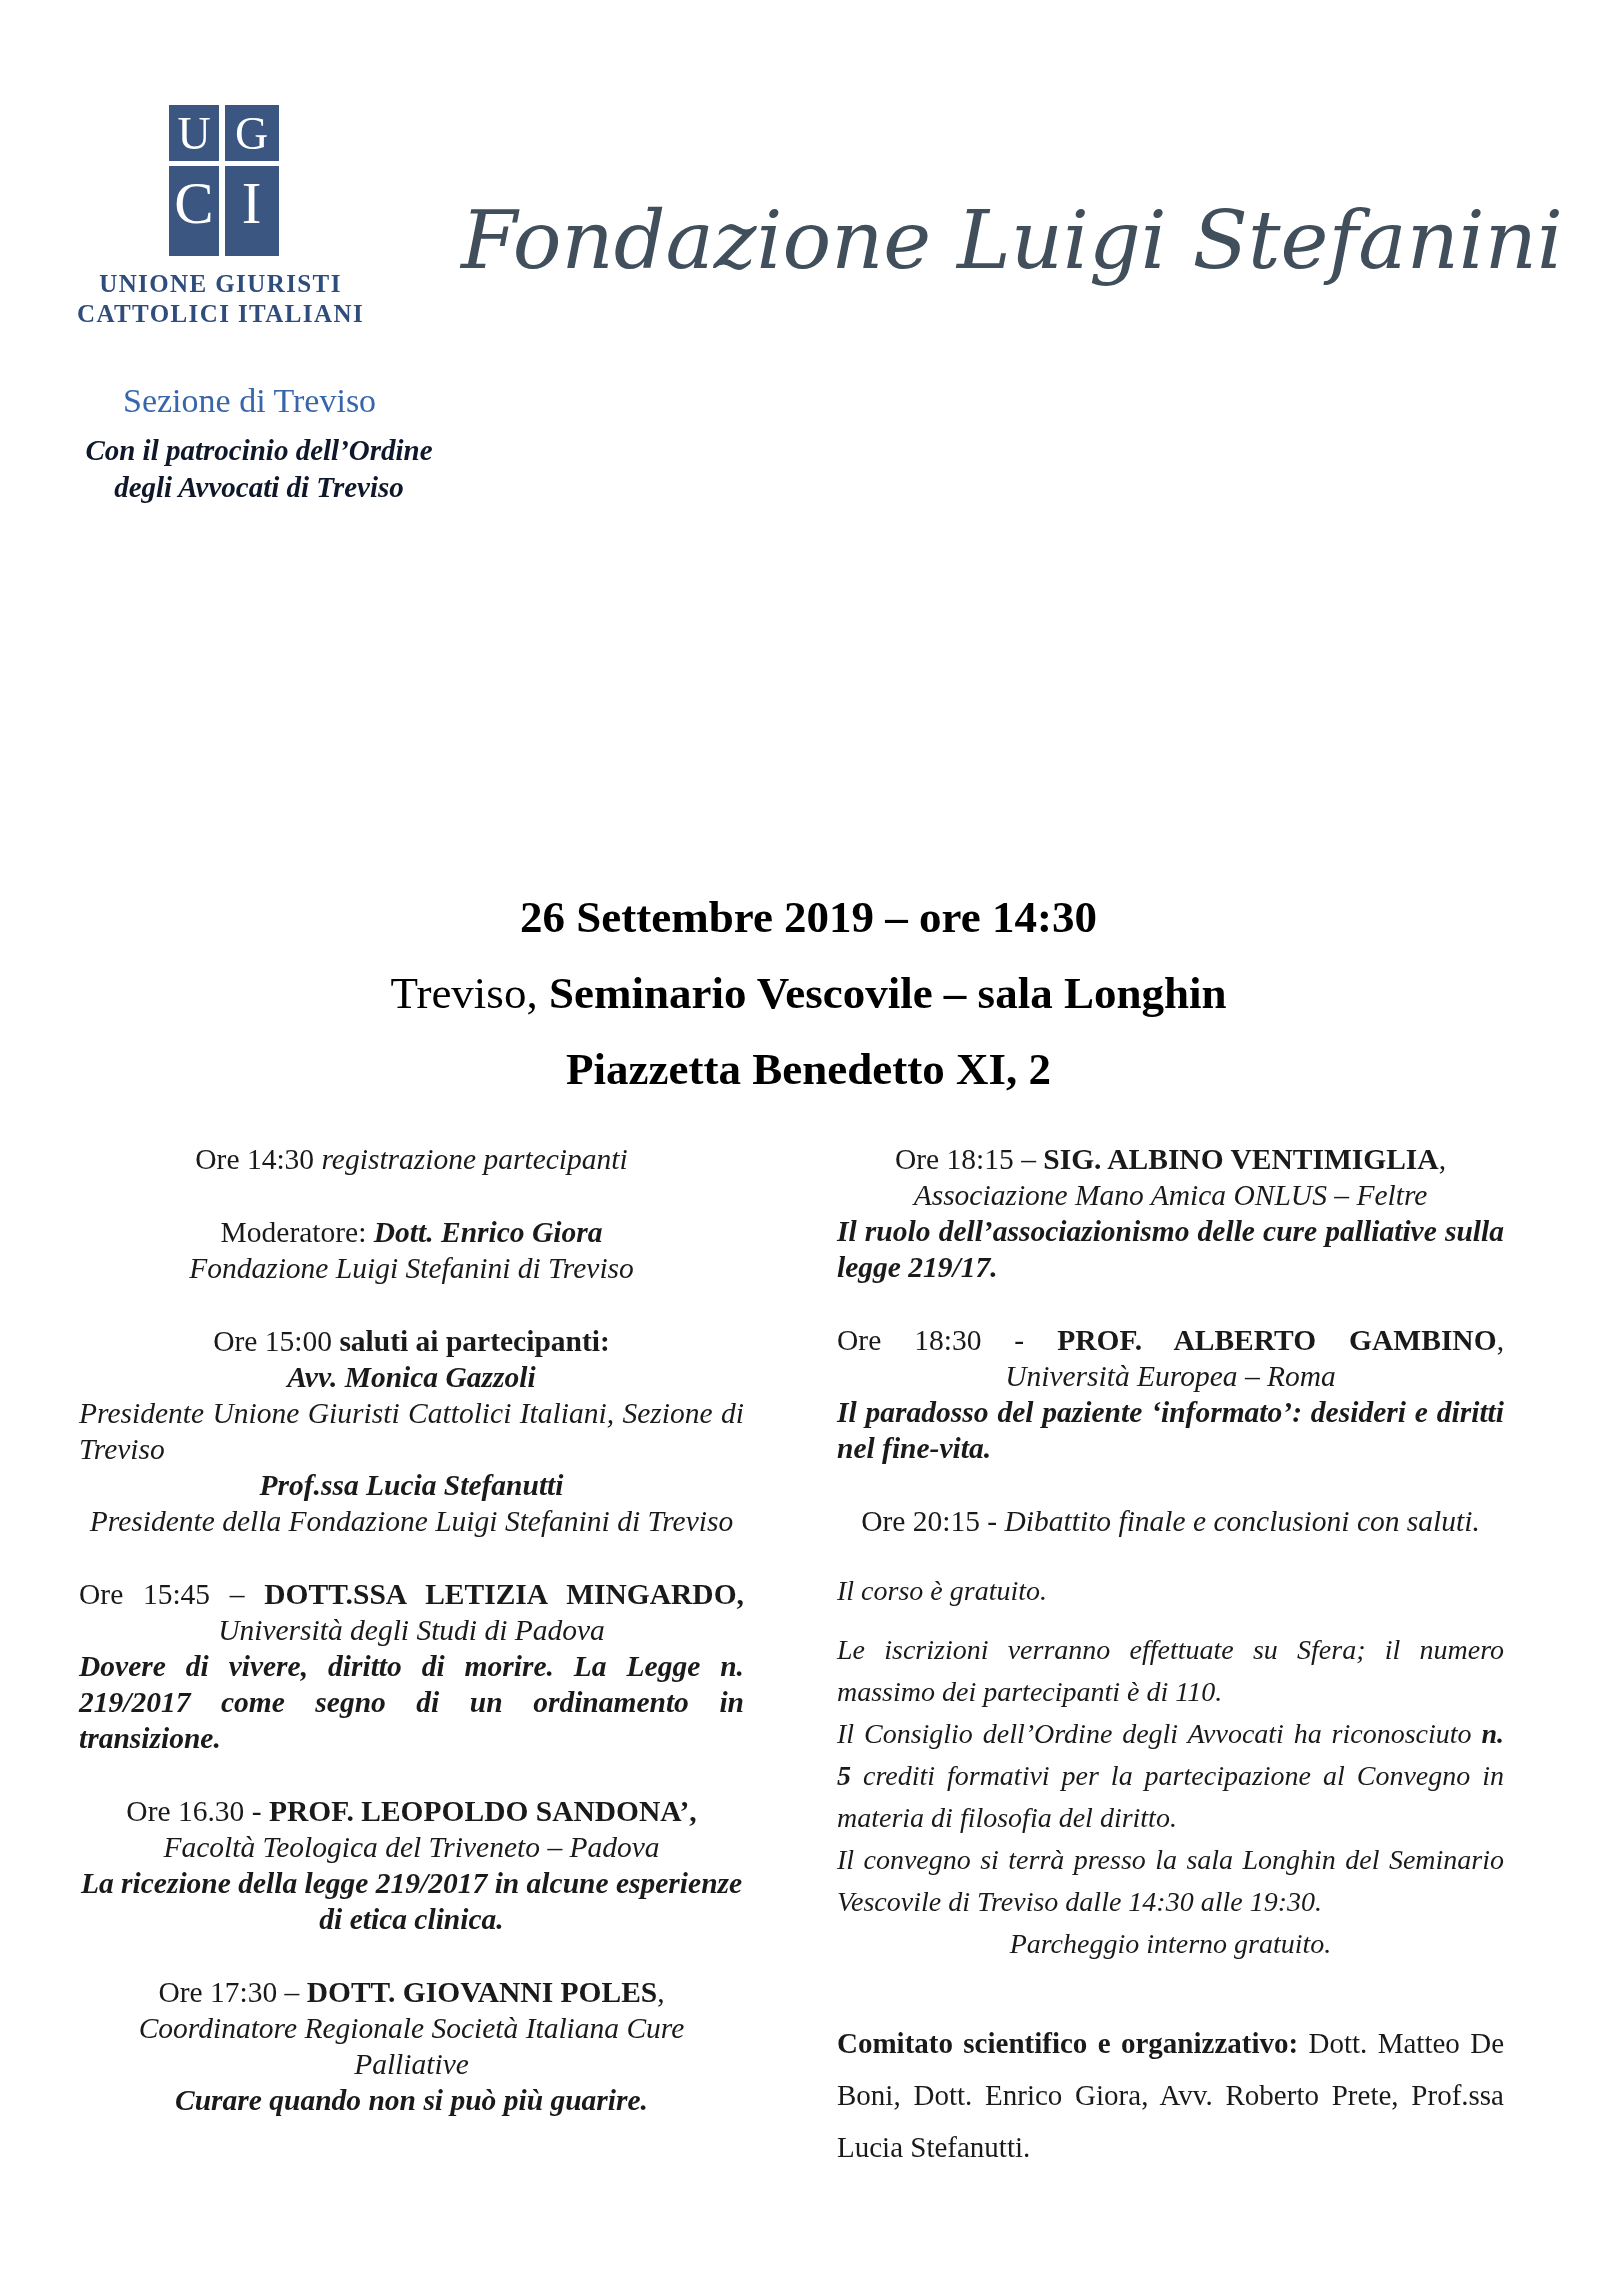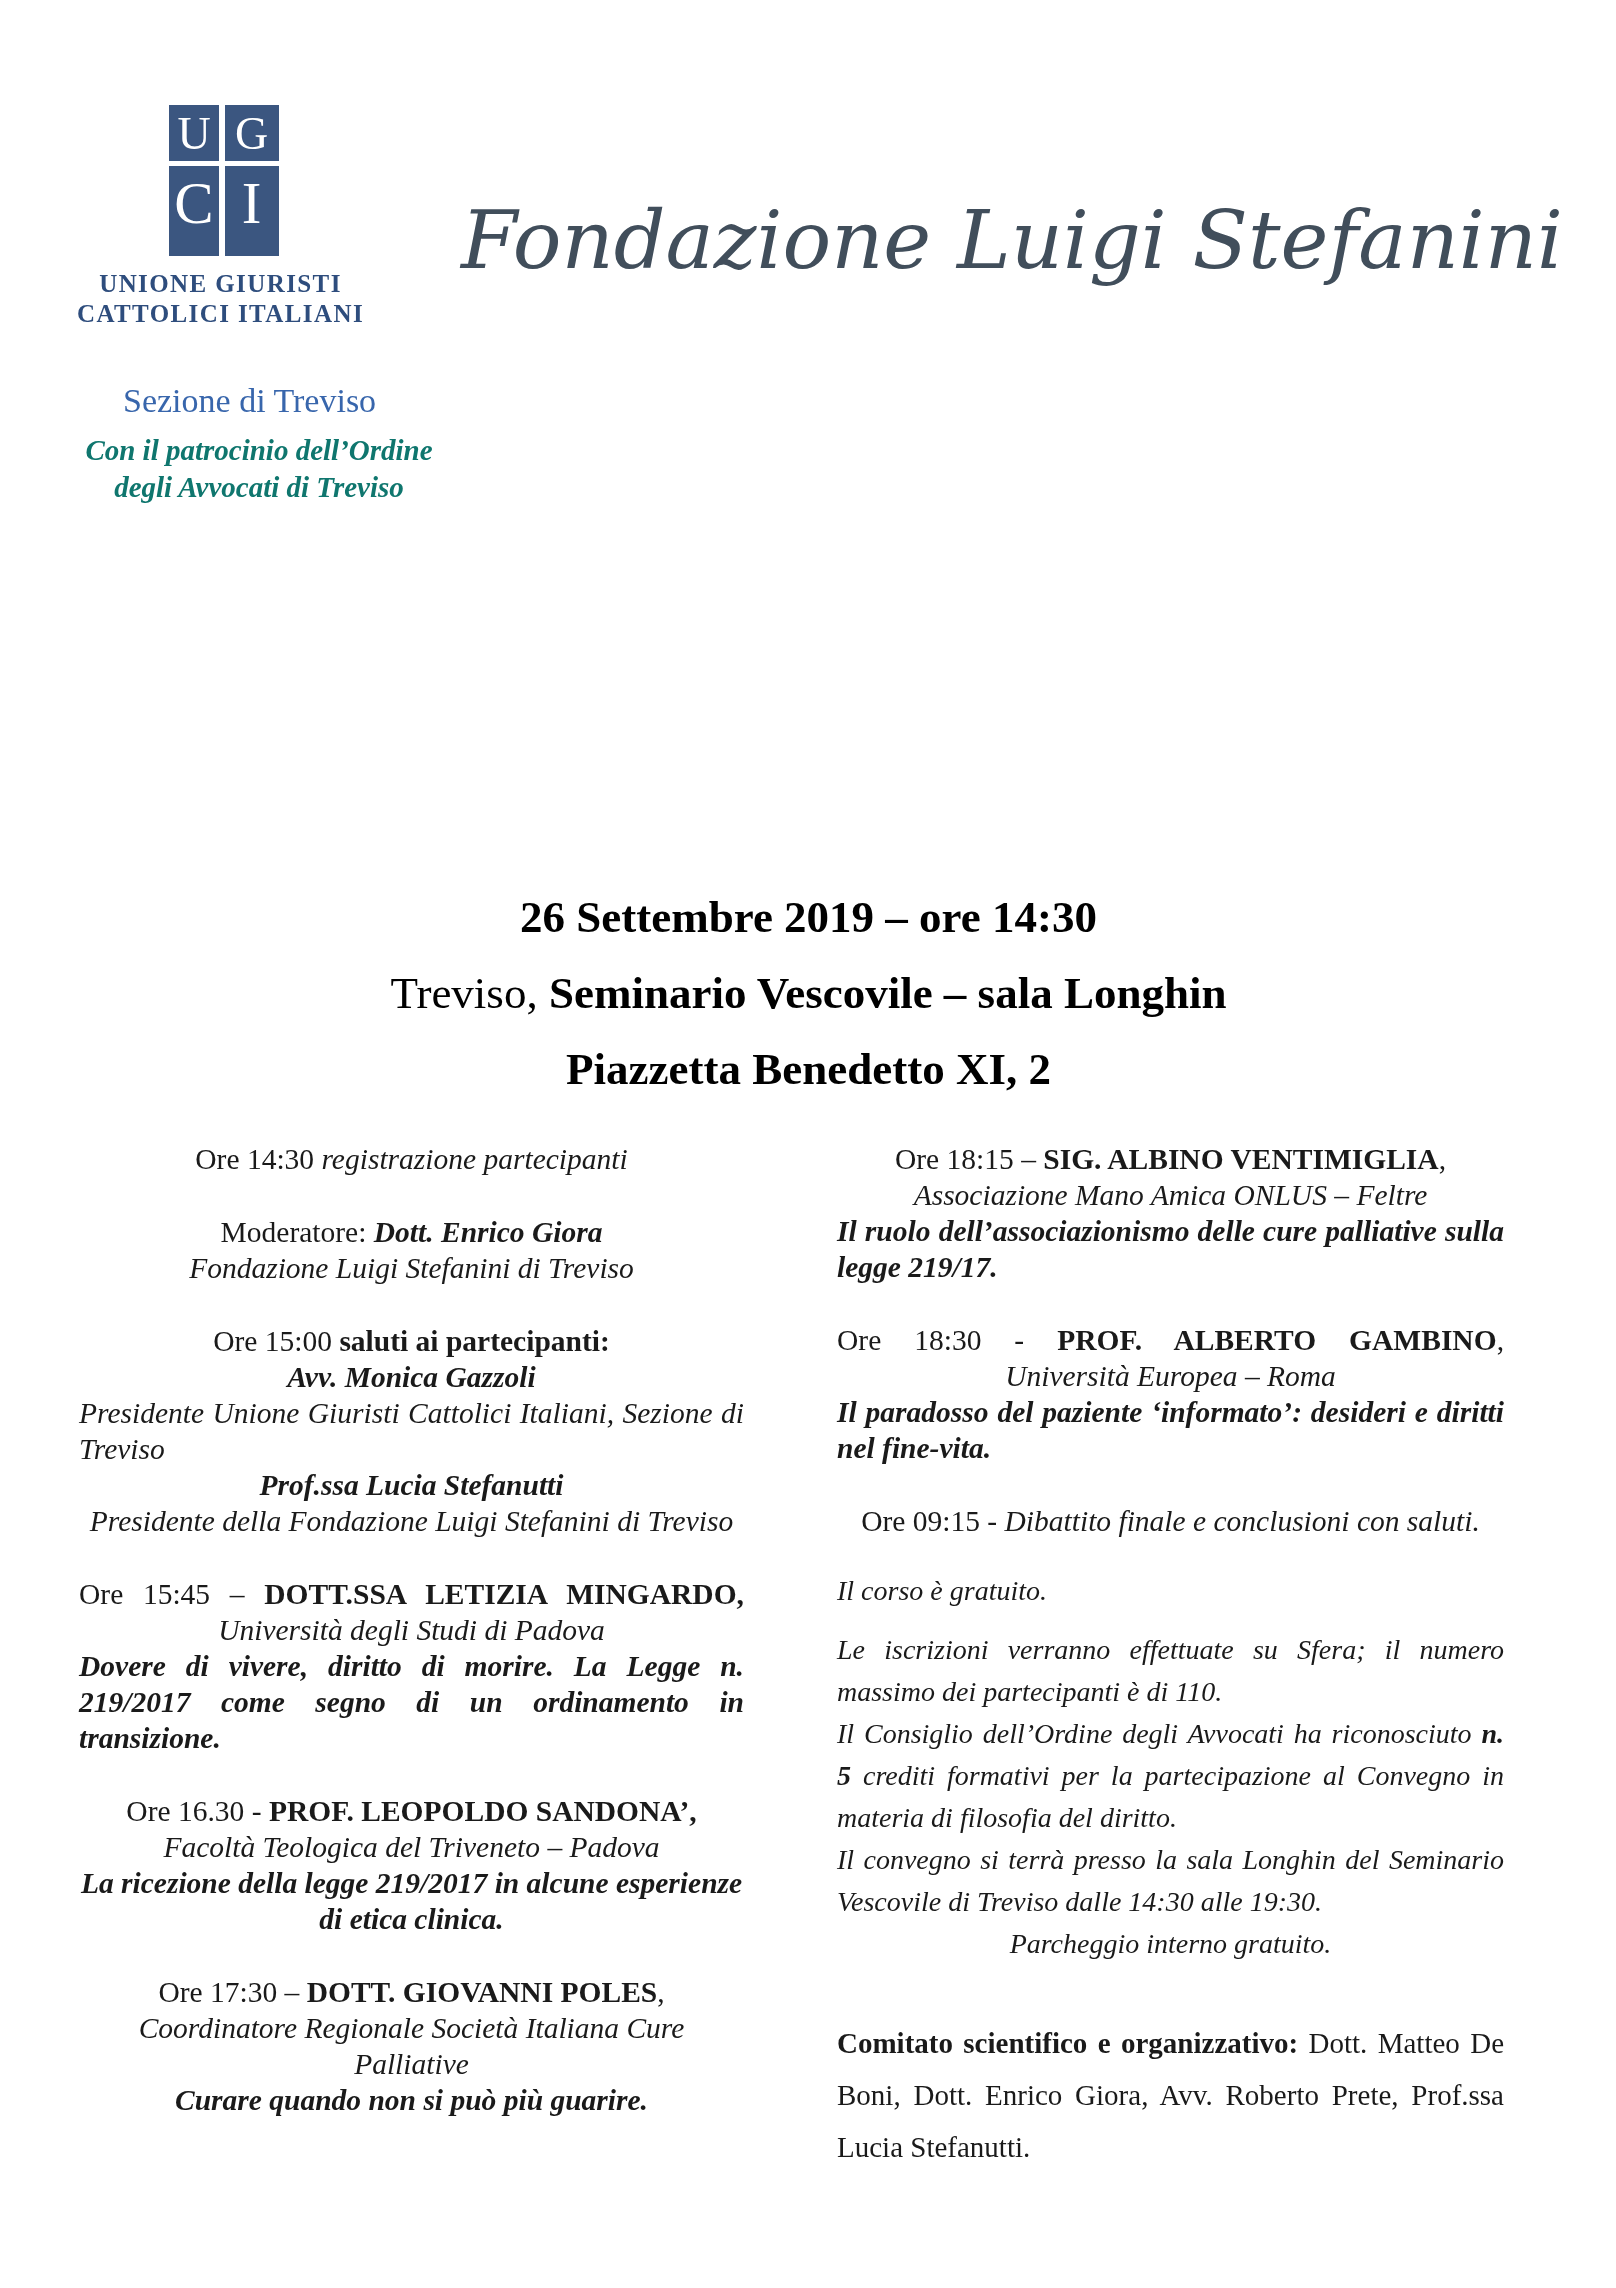--- a/index.html
+++ b/index.html
@@ -17,21 +17,21 @@
         color:#2e4d7d;font-weight:bold;font-size:25px;letter-spacing:1.4px;line-height:29.5px;}
 
   
   .wordmark{position:absolute;left:461px;top:183px;width:1015px;text-align:center;
         font-family:"DejaVu Serif",serif;font-style:italic;font-size:81px;line-height:1.1;
         color:#414e5b;white-space:nowrap;margin-top:13px;}
 
   
   .section{position:absolute;left:123px;top:382px;font-size:34px;color:#3866ac;}
   .patronage{position:absolute;left:65px;top:432px;width:388px;text-align:center;
-        font-weight:bold;font-style:italic;font-size:29px;line-height:37px;color:#0f766e;}
+        font-weight:bold;font-style:italic;font-size:29px;line-height:37px;color:#0f172a;}
 
   
   .title{position:absolute;left:0;right:0;top:591px;text-align:center;
         font-weight:bold;font-style:italic;font-size:56px;line-height:91px;color:#000;}
 
   
   .when{position:absolute;left:0;right:0;top:879px;text-align:center;
         font-size:45px;line-height:76px;color:#000;}
   .when .date,.when .addr{font-weight:bold;}
   .when .venue .seg-b{font-weight:bold;}
@@ -139,21 +139,21 @@
           <div class="para align-left"><span class="seg-n">Ore 18:15 – </span><span class="seg-b">SIG. ALBINO VENTIMIGLIA</span><span class="seg-n">,</span></div>
           <div class="para align-left"><span class="seg-i">Associazione Mano Amica ONLUS – Feltre</span></div>
           <div class="para align-justify"><span class="seg-bi">Il ruolo dell’associazionismo delle cure palliative sulla legge 219/17.</span></div>
         </div>
         <div class="entry">
           <div class="para align-stretch"><span class="seg-n">Ore 18:30 - </span><span class="seg-b">PROF. ALBERTO GAMBINO</span><span class="seg-n">,</span></div>
           <div class="para align-left"><span class="seg-i">Università Europea – Roma</span></div>
           <div class="para align-justify"><span class="seg-bi">Il paradosso del paziente ‘informato’: desideri e diritti nel fine-vita.</span></div>
         </div>
         <div class="entry">
-          <div class="para align-left"><span class="seg-n">Ore 09:15 - </span><span class="seg-i">Dibattito finale e conclusioni con saluti.</span></div>
+          <div class="para align-left"><span class="seg-n">Ore 20:15 - </span><span class="seg-i">Dibattito finale e conclusioni con saluti.</span></div>
         </div>
       </div>
     <div class="notes">
         <div class="entry">
           <div class="para align-justify"><span class="seg-i">Il corso è gratuito.</span></div>
         </div>
         <div class="entry">
           <div class="para align-justify"><span class="seg-i">Le iscrizioni verranno effettuate su Sfera; il numero massimo dei partecipanti è di 110.</span></div>
         </div>
         <div class="entry">

